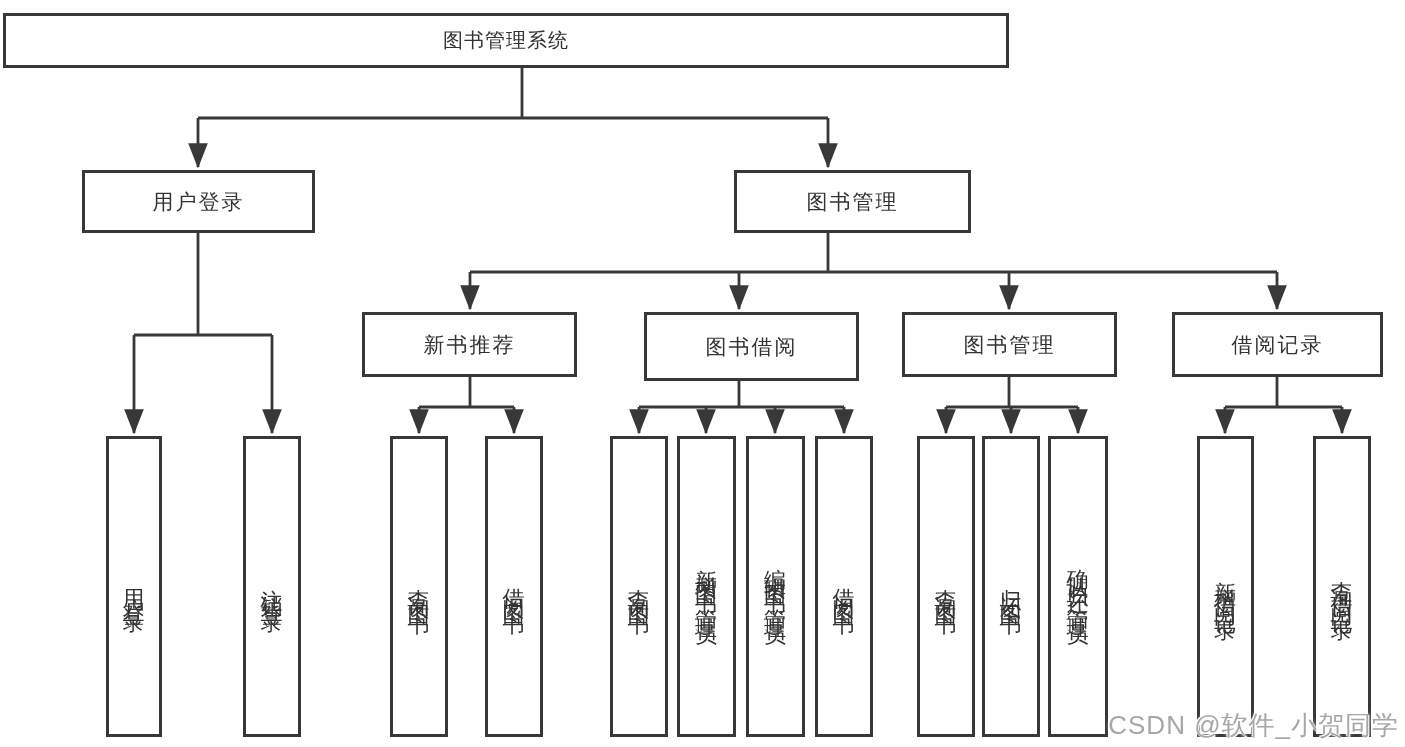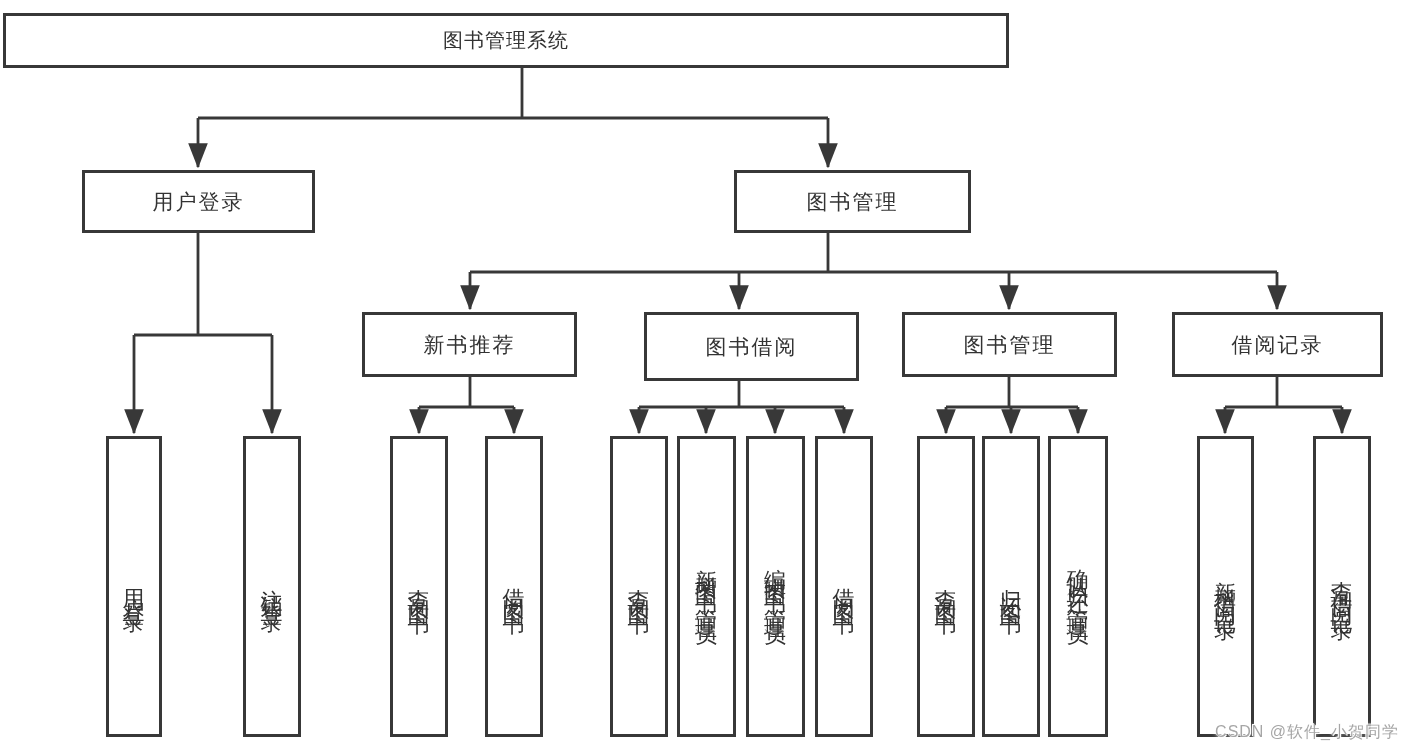--- a/index.html
+++ b/index.html
@@ -15,21 +15,21 @@
     color:var(--text,#333333);z-index:2;
   }
   .lbl{font-size:21px;letter-spacing:2px;white-space:nowrap;}
   .lvl1 .lbl{font-size:20px;letter-spacing:1px;}
   .v .lbl{
     writing-mode:vertical-rl;text-orientation:mixed;
     font-size:22px;letter-spacing:8px;line-height:1.05;white-space:normal;
   }
   .watermark{
     position:absolute;right:6px;bottom:4px;z-index:5;
-    font-size:16px;color:var(--wm,#a6a6a6);letter-spacing:1px;
+    font-size:26px;color:var(--wm,#a6a6a6);letter-spacing:1px;
     text-shadow:0 0 2px #fff,0 0 4px #fff,1px 1px 0 #fff,-1px -1px 0 #fff;
   }
 </style>
 </head>
 <body>
 
 <div class="stage">
 
   <svg class="wires" width="1405" height="747" viewBox="0 0 1405 747">
     <defs>

